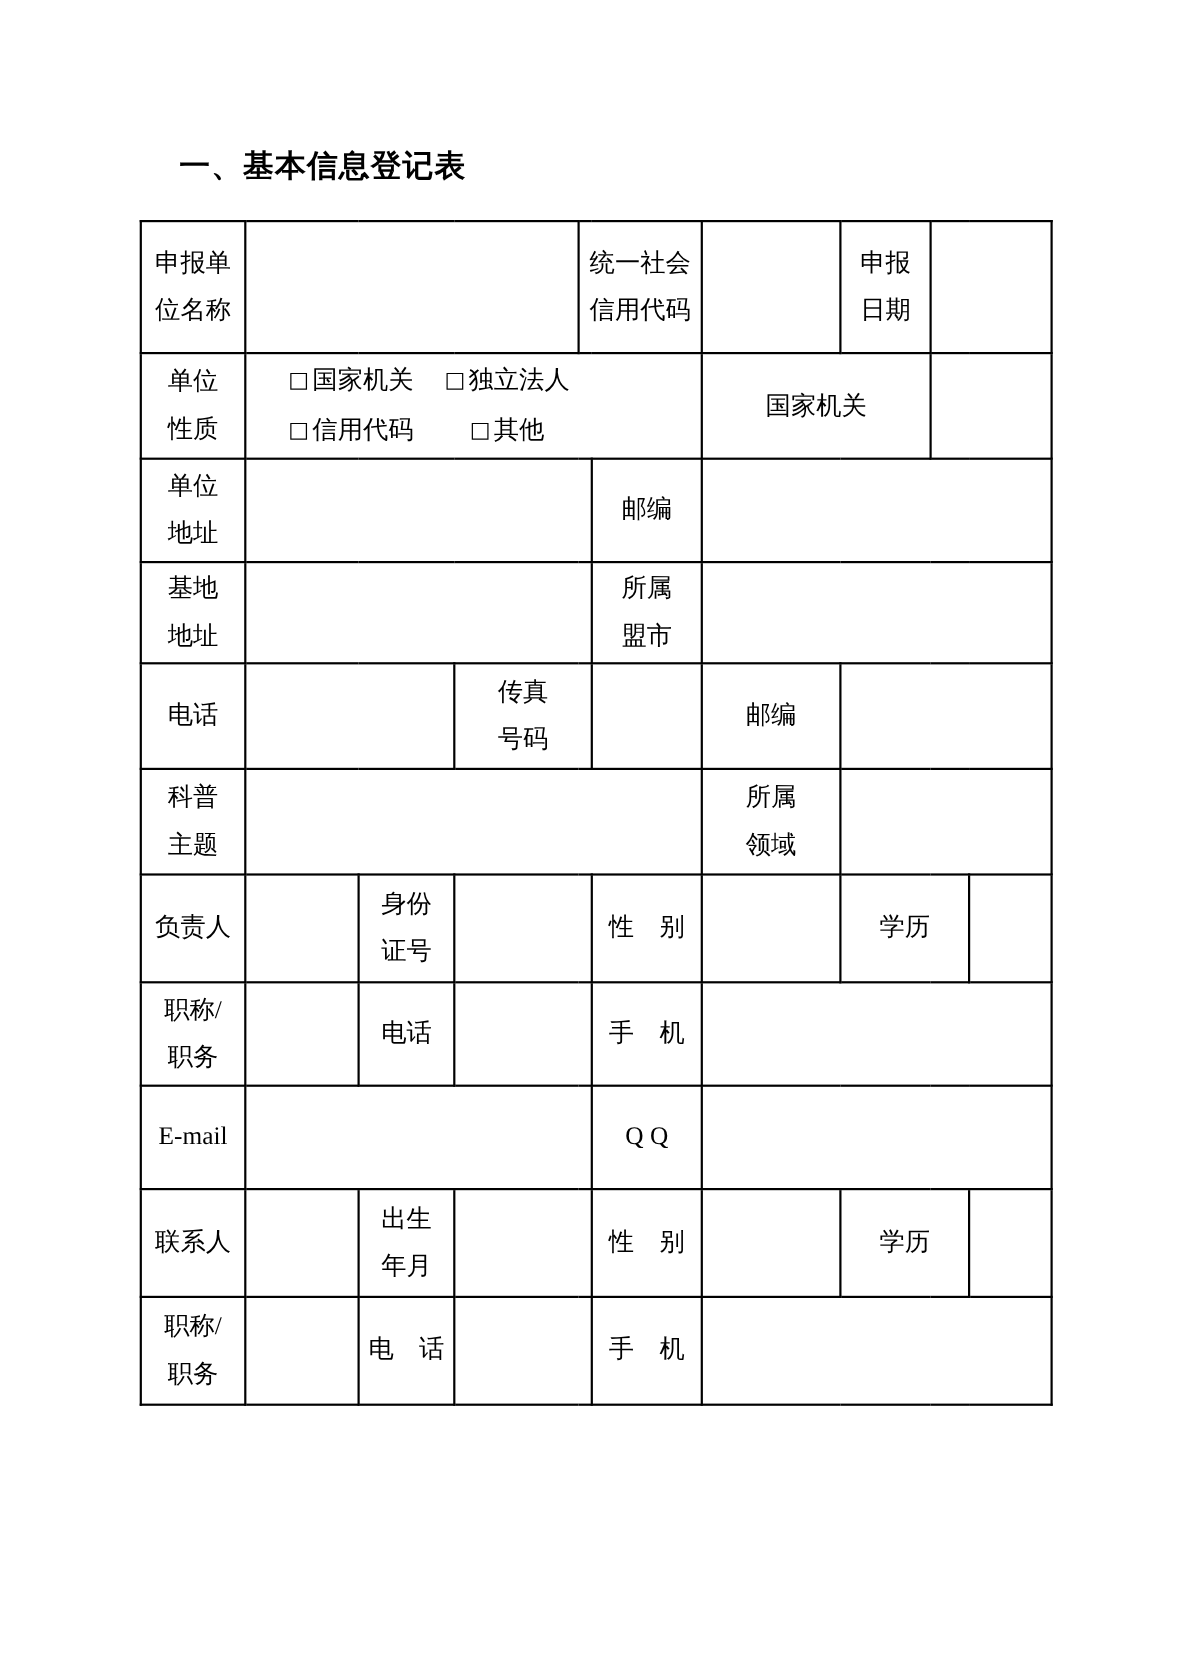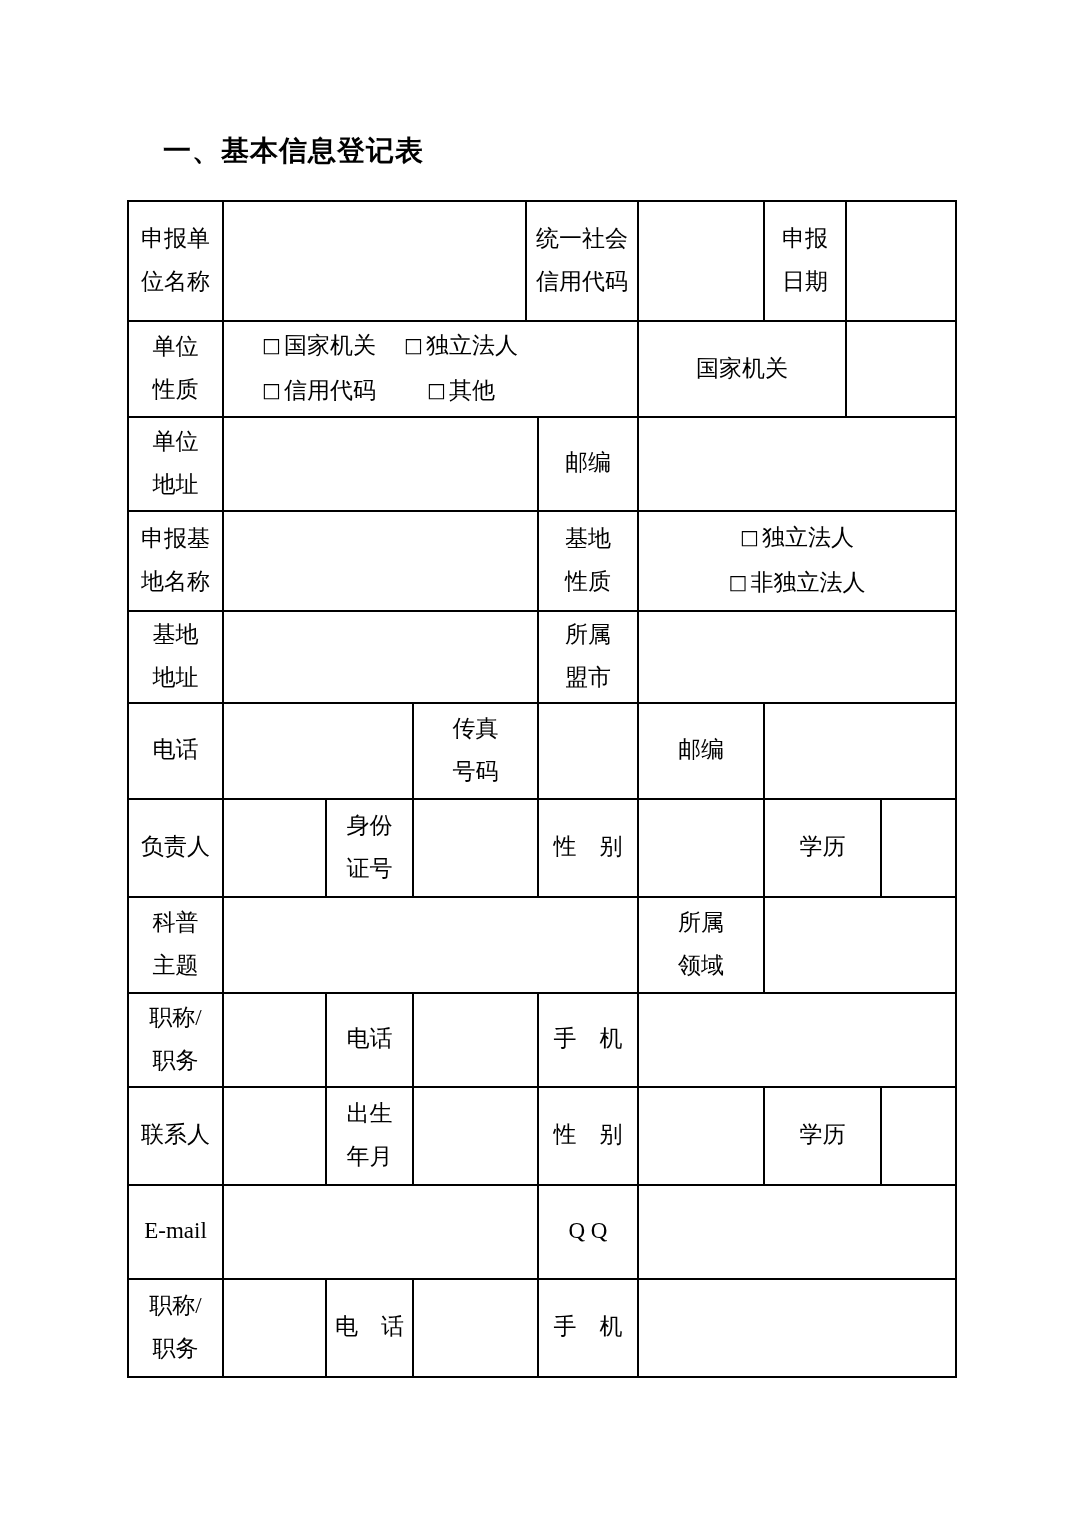--- a/index.html
+++ b/index.html
@@ -94,99 +94,88 @@
     </tr>
 
     <tr style="height:94px">
       <td class="lbl">单位
 地址</td>
       <td colspan="4" class="val"></td>
       <td class="lbl">邮编</td>
       <td colspan="4" class="val"></td>
     </tr>
 
-    <tr style="height:100px">
-      <td class="lbl">申报基
-地名称</td>
-      <td colspan="4" class="val"></td>
-      <td class="lbl">基地
-性质</td>
-      <td colspan="4">
-            <div class="opt-center"><span class="cb">□</span><span>独立法人</span></div>
-            <div class="opt-center"><span class="cb">□</span><span>非独立法人</span></div>
-          </td>
-    </tr>
 
     <tr style="height:92px">
       <td class="lbl">基地
 地址</td>
       <td colspan="4" class="val"></td>
       <td class="lbl">所属
 盟市</td>
       <td colspan="4" class="val"></td>
     </tr>
 
     <tr style="height:96px">
       <td class="lbl">电话</td>
       <td colspan="2" class="val"></td>
       <td colspan="2" class="lbl">传真
 号码</td>
       <td class="val"></td>
       <td class="lbl">邮编</td>
       <td colspan="3" class="val"></td>
     </tr>
 
+    <tr style="height:96px">
+      <td class="lbl">科普
+主题</td>
+      <td colspan="5" class="val"></td>
+      <td class="lbl">所属
+领域</td>
+      <td colspan="3" class="val"></td>
+    </tr>
+
     <tr style="height:98px">
       <td class="lbl">负责人</td>
       <td class="val"></td>
       <td class="lbl">身份
 证号</td>
       <td colspan="2" class="val"></td>
       <td class="lbl">性　别</td>
       <td class="val"></td>
       <td colspan="2" class="lbl">学历</td>
       <td class="val"></td>
     </tr>
 
-    <tr style="height:96px">
-      <td class="lbl">科普
-主题</td>
-      <td colspan="5" class="val"></td>
-      <td class="lbl">所属
-领域</td>
-      <td colspan="3" class="val"></td>
-    </tr>
-
     <tr style="height:94px">
       <td class="lbl">职称/
 职务</td>
       <td class="val"></td>
       <td class="lbl">电话</td>
       <td colspan="2" class="val"></td>
       <td class="lbl">手　机</td>
+      <td colspan="4" class="val"></td>
+    </tr>
+
+    <tr style="height:94px">
+      <td class="lbl latin">E-mail</td>
+      <td colspan="4" class="val"></td>
+      <td class="lbl latin">Q Q</td>
       <td colspan="4" class="val"></td>
     </tr>
 
     <tr style="height:98px">
       <td class="lbl">联系人</td>
       <td class="val"></td>
       <td class="lbl">出生
 年月</td>
       <td colspan="2" class="val"></td>
       <td class="lbl">性　别</td>
       <td class="val"></td>
       <td colspan="2" class="lbl">学历</td>
       <td class="val"></td>
-    </tr>
-
-    <tr style="height:94px">
-      <td class="lbl latin">E-mail</td>
-      <td colspan="4" class="val"></td>
-      <td class="lbl latin">Q Q</td>
-      <td colspan="4" class="val"></td>
     </tr>
 
     <tr style="height:98px">
       <td class="lbl">职称/
 职务</td>
       <td class="val"></td>
       <td class="lbl">电　话</td>
       <td colspan="2" class="val"></td>
       <td class="lbl">手　机</td>
       <td colspan="4" class="val"></td>

